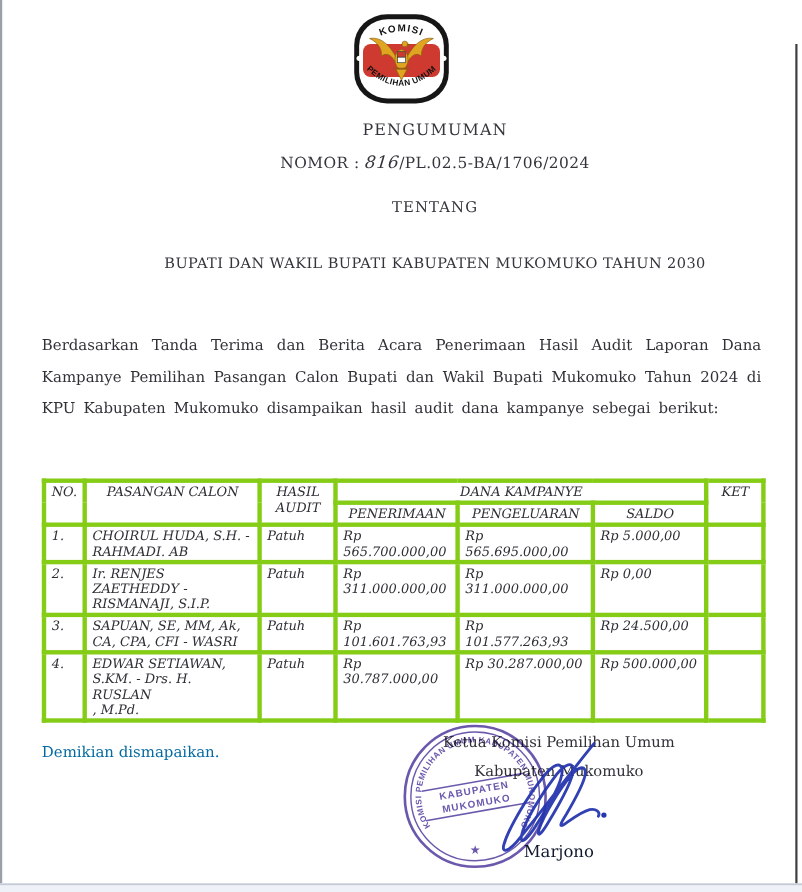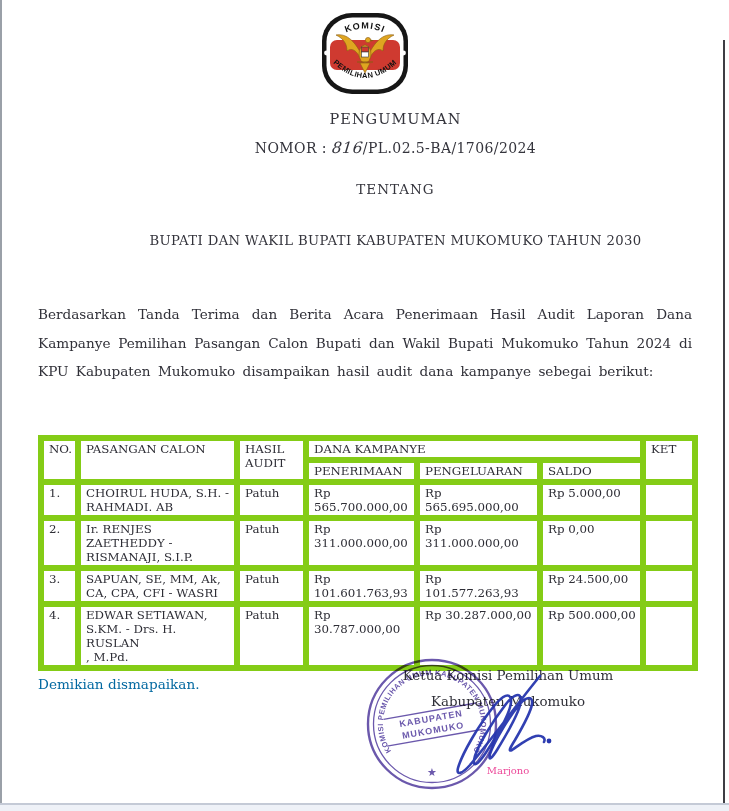--- a/index.html
+++ b/index.html
@@ -24,32 +24,32 @@
     position:absolute;left:38px;top:300px;width:654px;
     font-size:13.6px;line-height:28.6px;text-align:justify;word-spacing:3px;color:#303038;
   }
   .closing{position:absolute;left:38px;top:676px;font-size:13.6px;color:#0369a1;}
 
   table.audit{
     position:absolute;left:38px;top:435px;width:654px;
     border-collapse:collapse;table-layout:fixed;
   }
   table.audit td{
-    border:6px solid #84cc16;font-size:11.8px;line-height:14px;
+    border:4px solid #84cc16;font-size:11.8px;line-height:14px;
     padding:1px 4px 1px 5px;vertical-align:top;white-space:pre-line;
-    color:#2e2e36;overflow:hidden;
-  }
-  td.hc{text-align:left;}
+    color:#2e2e36;overflow:hidden;font-style:italic;
+  }
+  td.hc{text-align:center;}
   td.no-h{vertical-align:middle;text-align:left;padding-left:6px;}
   td.hasil-c{}
 
   .sig-block{position:absolute;left:390px;top:663px;width:236px;text-align:center;
     font-size:13.4px;line-height:26px;color:#303038;}
   .sig-name{position:absolute;left:390px;top:765px;width:236px;text-align:center;
-    font-size:10px;color:#ec4899;}
+    font-size:15px;color:#0f172a;}
 
   .logo-wrap{position:absolute;left:321px;top:12px;width:88px;height:83px;}
   .stamp-wrap{position:absolute;left:362px;top:654px;width:140px;height:140px;
     mix-blend-mode:multiply;opacity:.92;}
   .sig-scribble{position:absolute;left:430px;top:660px;width:130px;height:120px;}
   .stamp-font{font-family:"Liberation Sans",sans-serif;}
 </style>
 </head>
 <body>
 

